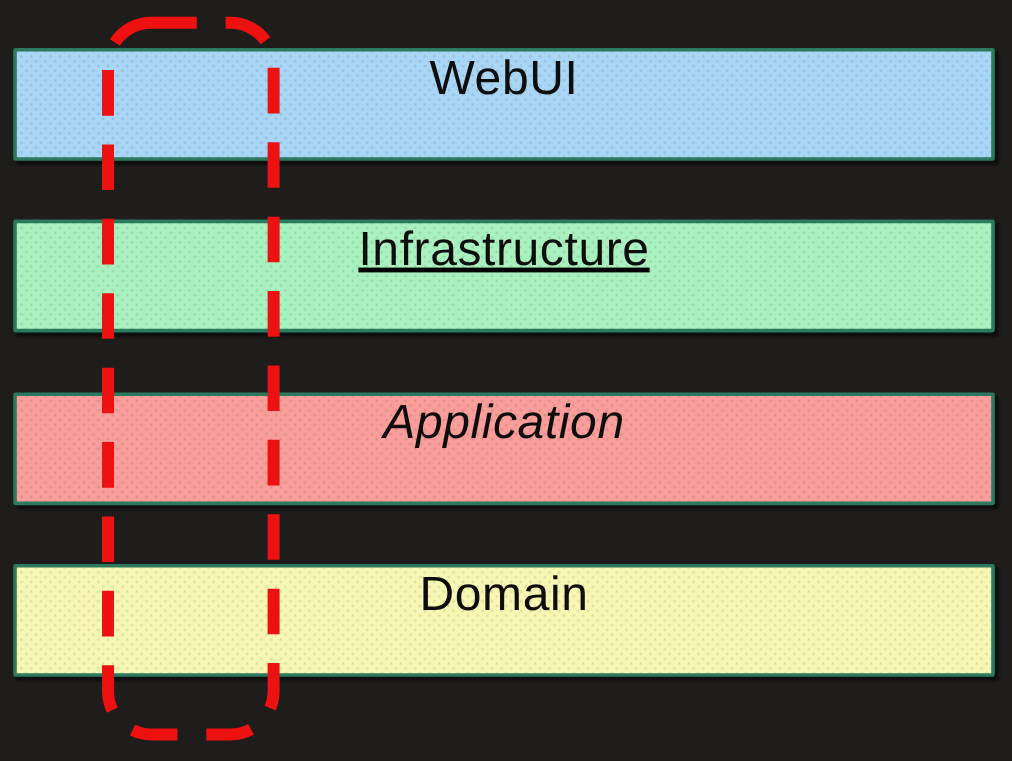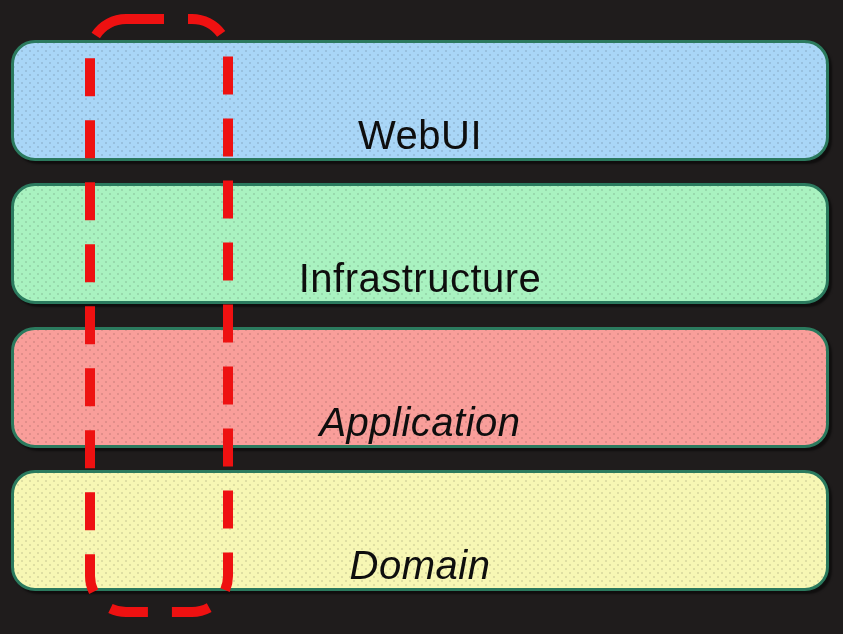--- a/index.html
+++ b/index.html
@@ -12,62 +12,62 @@
     position: relative;
     width: 843px;
     height: 634px;
     background: #1f1c1c;
     overflow: hidden;
   }
   .layer {
     position: absolute;
     left: 11px;
     width: 818px;
-    height: 121px;
+    height: 94px;
     box-sizing: border-box;
     border: 3px solid #2b7a5e;
-    border-radius: 24px;
+    border-radius: 2px;
     display: flex;
-    align-items: flex-end;
+    align-items: flex-start;
     justify-content: center;
     box-shadow: 3px 3px 2px rgba(0,0,0,0.5);
     
     background-image:
       radial-gradient(circle, rgba(0,0,0,0.10) 1px, rgba(0,0,0,0) 1.4px),
       radial-gradient(circle, rgba(0,0,0,0.10) 1px, rgba(0,0,0,0) 1.4px);
     background-size: 8px 8px, 8px 8px;
     background-position: 0 0, 4px 4px;
   }
   .layer-label {
     font-size: 40px;
     color: #0e0e0e;
     letter-spacing: 0.5px;
     user-select: none;
   }
   #layer-webui          { top: 40px;  }
   #layer-infrastructure { top: 183px; }
   #layer-application    { top: 327px; font-style: italic; }
-  #layer-domain         { top: 470px; font-style: italic; }
+  #layer-domain         { top: 470px; }
   .highlight-overlay {
     position: absolute;
     left: 0;
     top: 0;
     pointer-events: none;
   }
 </style>
 </head>
 <body>
 
 <div class="canvas">
 
   <div class="layer" id="layer-webui" style="background-color: rgb(169, 214, 247);">
     <span class="layer-label">WebUI</span>
   </div>
 
-  <div class="layer" id="layer-infrastructure" style="background-color: rgb(169, 242, 192);">
+  <div class="layer" id="layer-infrastructure" style="background-color: rgb(169, 242, 192); text-decoration: underline;">
     <span class="layer-label">Infrastructure</span>
   </div>
 
   <div class="layer" id="layer-application" style="background-color: rgb(249, 158, 154);">
     <span class="layer-label">Application</span>
   </div>
 
   <div class="layer" id="layer-domain" style="background-color: rgb(247, 247, 180);">
     <span class="layer-label">Domain</span>
   </div>

